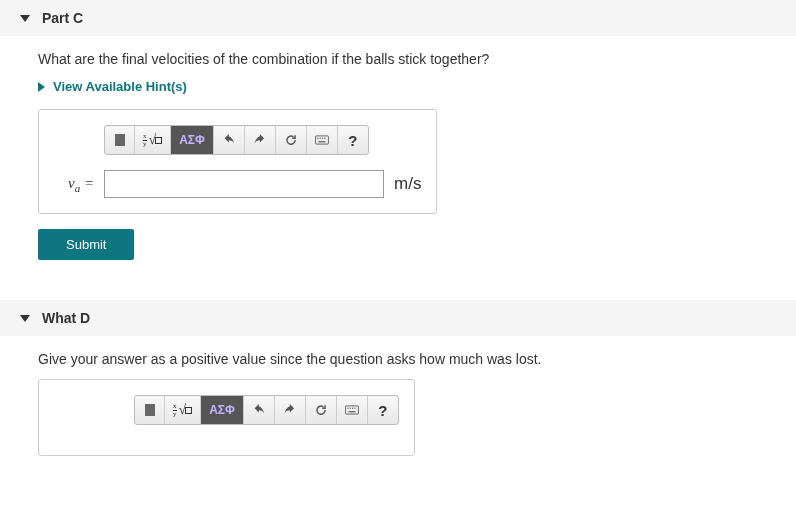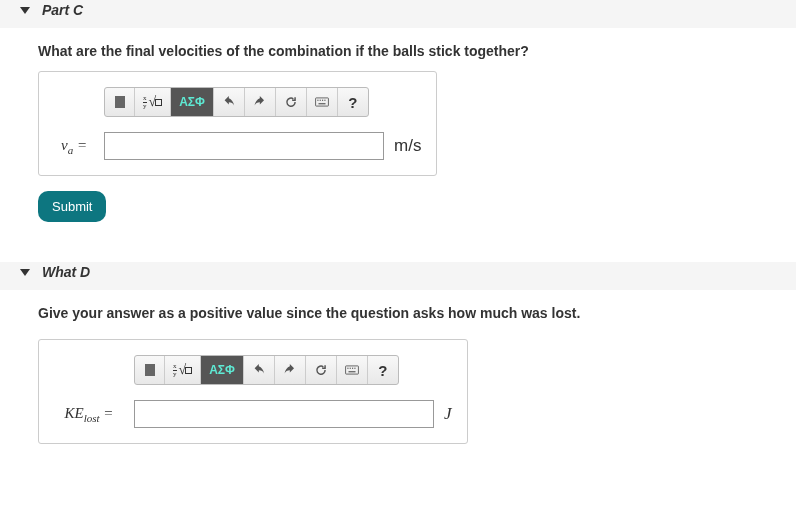--- a/index.html
+++ b/index.html
@@ -1,64 +1,62 @@
 <!DOCTYPE html>
 <html><head>
   <meta charset="utf-8">
   <style>
     * { box-sizing: border-box; margin: 0; padding: 0; }
     body { font-family: Arial, Helvetica, sans-serif; font-size: 14px; color: #333; background: #fff; width: 796px; }
     
     .part-header {
       background: #f5f5f5;
-      padding: 2px 0 10px 20px;
+      padding: 10px 0 10px 20px;
       display: flex;
       align-items: center;
       gap: 12px;
       margin-bottom: 15px;
-      font-style: italic;
     }
     .part-header .caret {
       width: 0; height: 0;
       border-left: 5px solid transparent;
       border-right: 5px solid transparent;
       border-top: 7px solid #333;
     }
     .part-header .title {
       font-weight: bold;
     }
     
     .part-body {
       padding: 0 0 20px 38px;
       max-width: 750px;
     }
     .question-text {
       margin-bottom: 12px;
       color: #333;
-      font-weight: bold;
     }
     .hints-link {
       display: flex;
       align-items: center;
       gap: 8px;
       color: #0d7680;
       font-weight: bold;
       font-size: 13px;
       margin-bottom: 15px;
       cursor: pointer;
     }
     .hints-link .caret-right {
       width: 0; height: 0;
       border-top: 5px solid transparent;
       border-bottom: 5px solid transparent;
       border-left: 7px solid #0d7680;
     }
     .bold-instruction {
-      font-weight: bold;
-      margin-bottom: 18px;
+      font-weight: normal;
+      margin-bottom: 12px;
     }
     
     .answer-box {
       border: 1px solid #ccc;
       border-radius: 3px;
       padding: 15px;
       display: inline-block;
       margin-bottom: 15px;
     }
     
@@ -78,59 +76,59 @@
       display: flex;
       align-items: center;
       justify-content: center;
       cursor: pointer;
       min-width: 30px;
       font-size: 13px;
     }
     .toolbar-btn:last-child { border-right: none; }
     .toolbar-btn.dark {
       background: #555;
-      color: #5eead4;
+      color: #c4b5fd;
       font-weight: bold;
       font-size: 12px;
       text-align: center;
     }
     .toolbar-btn svg { width: 14px; height: 14px; }
     
     .input-row {
       display: flex;
       align-items: center;
       gap: 10px;
     }
     .var-label {
       font-style: italic;
       font-family: 'Times New Roman', serif;
       font-size: 15px;
       min-width: 40px;
-      text-align: center;
+      text-align: right;
     }
     .sub { font-size: 11px; vertical-align: sub; font-style: italic; }
     .answer-input {
       border: 1px solid #999;
       height: 28px;
       width: 280px;
       padding: 0 5px;
       font-size: 14px;
     }
     .unit-label {
       font-size: 17px;
       color: #333;
     }
     
     .submit-btn {
       background: #0d7680;
       color: #fff;
       border: none;
-      padding: 8px 14px;
+      padding: 8px 28px;
       font-size: 13px;
-      border-radius: 10px;
+      border-radius: 2px;
       cursor: pointer;
     }
     
     .spacer { height: 20px; }
     
     .sqrt-icon {
       font-family: 'Times New Roman', serif;
       position: relative;
       display: inline-flex;
       align-items: center;
@@ -163,20 +161,24 @@
 <body>
 
 <div class="part-header">
   <div class="caret"></div>
   <div class="title">Part C</div>
 </div>
 
 <div class="part-body">
   <div class="question-text">What are the final velocities of the combination if the balls stick together?</div>
   
+  <div class="hints-link">
+    <div class="caret-right"></div>
+    <span>View Available Hint(s)</span>
+  </div>
   
   <div class="answer-box">
     <div class="toolbar">
       <div class="toolbar-btn">
         <span class="template-icon"></span>
       </div>
       <div class="toolbar-btn">
         <span class="sqrt-icon">
           <span class="frac">
               <span>x</span>
@@ -274,19 +276,14 @@
           <rect x="4" y="4" width="2" height="2" fill="#555"></rect>
             <rect x="8" y="4" width="2" height="2" fill="#555"></rect>
             <rect x="12" y="4" width="2" height="2" fill="#555"></rect>
             <rect x="16" y="4" width="2" height="2" fill="#555"></rect>
           <rect x="6" y="10" width="12" height="2" fill="#555"></rect>
         </svg>
       </div>
       <div class="toolbar-btn" style="font-weight:bold;font-size:15px;">?</div>
     </div>
     
-    <div class="input-row">
-      <div class="var-label" style="min-width:70px;">KE<span class="sub">lost</span> =</div>
-      <input class="answer-input" style="width: 300px;" value="">
-      <div class="unit-label" style="font-style:italic;font-family:'Times New Roman',serif;">J</div>
-    </div>
   </div>
 </div>
 
 </body></html>

